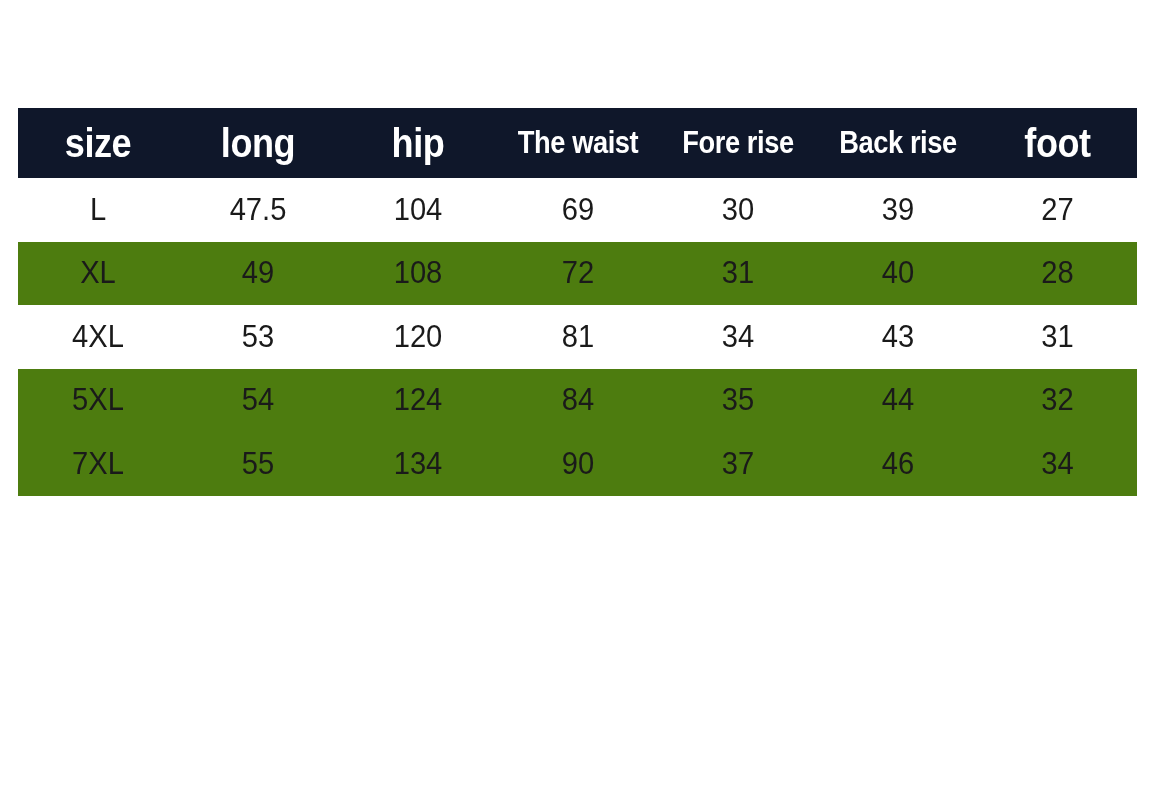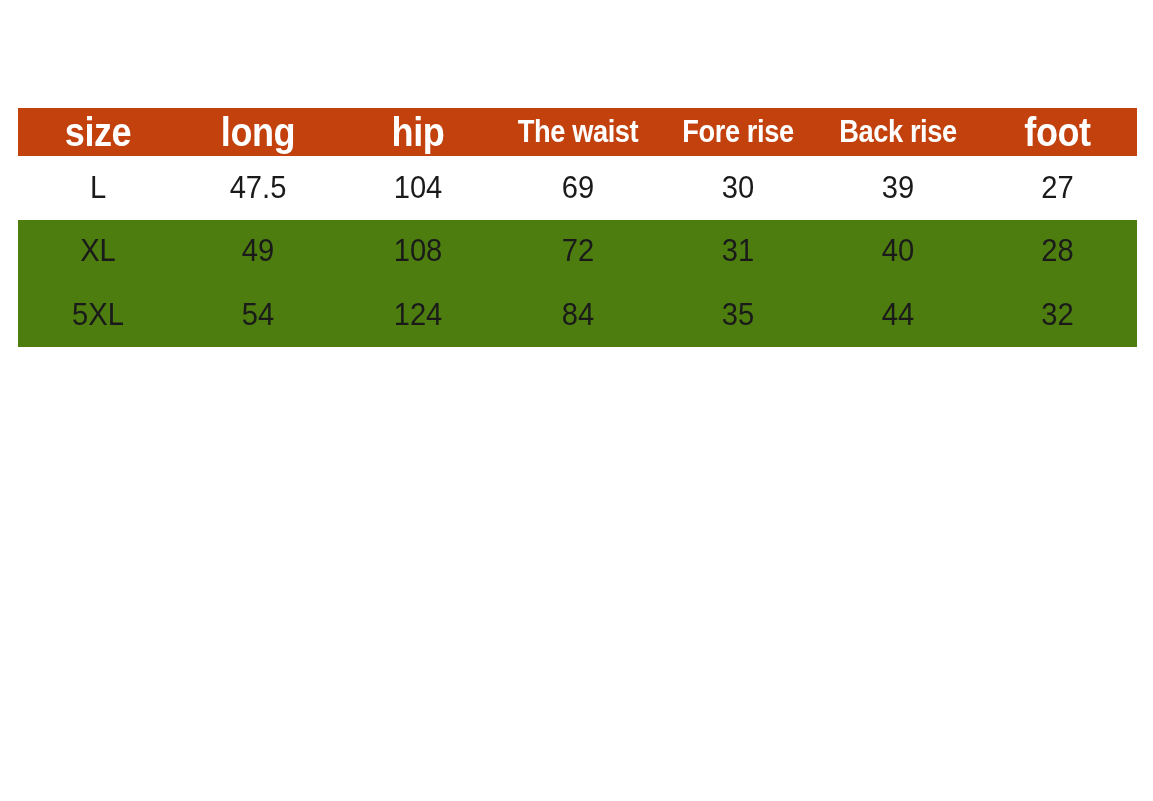--- a/index.html
+++ b/index.html
@@ -17,22 +17,22 @@
   #size-chart {
     position: absolute;
     left: 18px;
     top: 108px;
     width: 1119px;
     border-collapse: collapse;
     table-layout: fixed;
   }
 
   #size-chart thead tr {
-    background: #c2410c;
-    height: 48px;
+    background: #0f172a;
+    height: 70px;
   }
 
   #size-chart thead th {
     color: #ffffff;
     font-weight: bold;
     text-align: center;
     vertical-align: middle;
     padding: 0;
     font-family: "Liberation Sans", sans-serif;
     letter-spacing: -0.5px;
@@ -110,23 +110,41 @@
       </tr>
       <tr class="alt">
         <td>XL</td>
         <td>49</td>
         <td>108</td>
         <td>72</td>
         <td>31</td>
         <td>40</td>
         <td>28</td>
       </tr>
+      <tr>
+        <td>4XL</td>
+        <td>53</td>
+        <td>120</td>
+        <td>81</td>
+        <td>34</td>
+        <td>43</td>
+        <td>31</td>
+      </tr>
       <tr class="alt">
         <td>5XL</td>
         <td>54</td>
         <td>124</td>
         <td>84</td>
         <td>35</td>
         <td>44</td>
         <td>32</td>
       </tr>
+      <tr class="alt">
+        <td>7XL</td>
+        <td>55</td>
+        <td>134</td>
+        <td>90</td>
+        <td>37</td>
+        <td>46</td>
+        <td>34</td>
+      </tr>
     </tbody>
 </table>
 
 </body></html>

